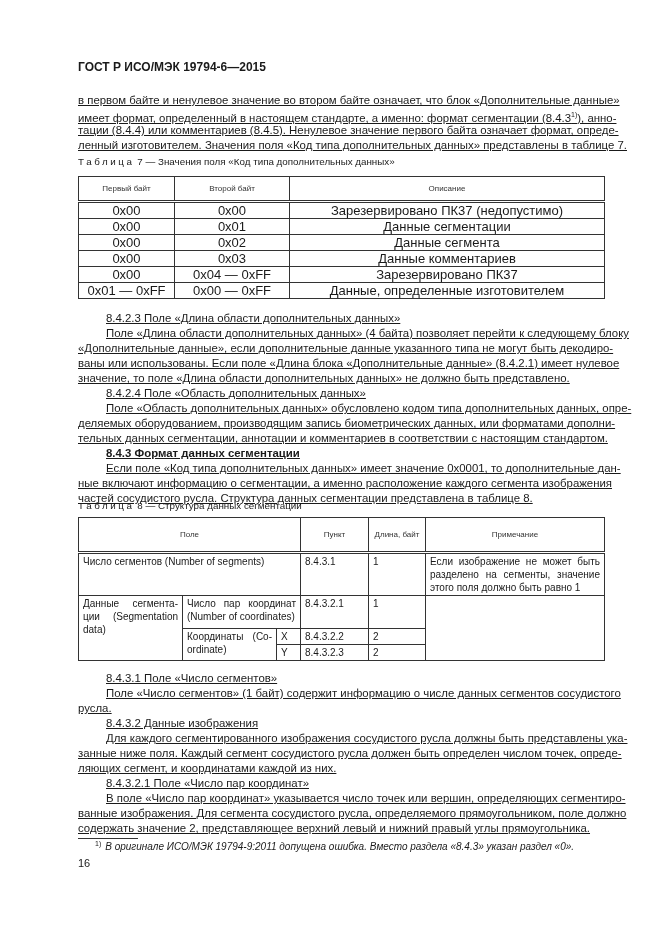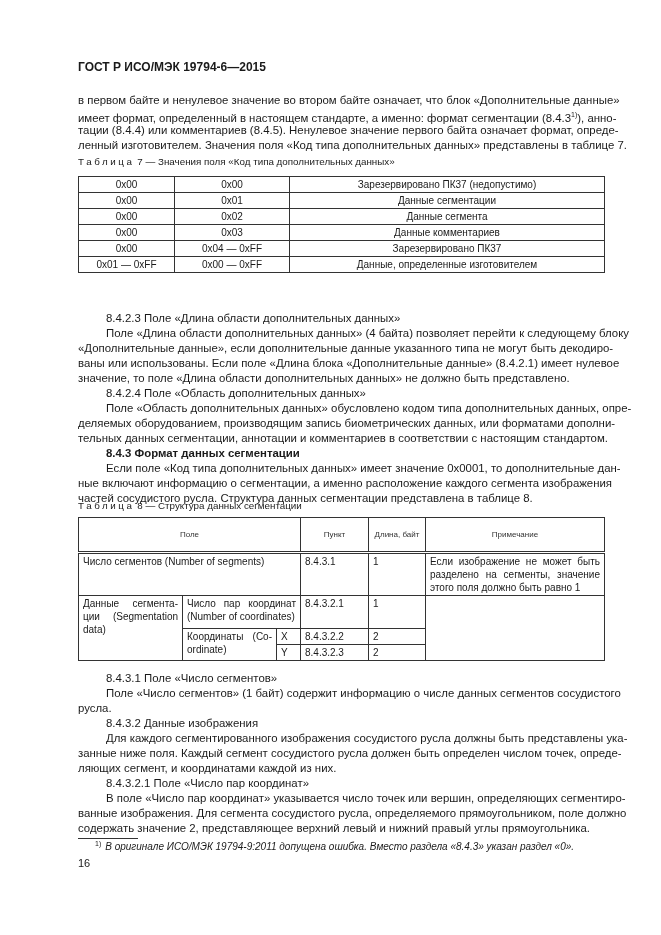--- a/index.html
+++ b/index.html
@@ -1,31 +1,31 @@
 <!DOCTYPE html>
 <html><head>
 <meta charset="utf-8">
 <style>
   html, body { margin:0; padding:0; background:#ffffff; }
   body { width:661px; height:935px; position:relative; overflow:hidden;
          font-family:"Liberation Sans", sans-serif; color:#1a1a1a; }
   .abs { position:absolute; }
   .hdr { left:78px; top:60px; font-size:12px; font-weight:bold; letter-spacing:0; }
-  .line { position:absolute; left:78px; width:526px; font-size:11.4px; line-height:14.7px; text-align:justify; text-align-last:justify; white-space:nowrap; }
+  .line { position:absolute; left:78px; width:526px; font-size:11.4px; line-height:14.7px; text-align:justify; text-align-last:justify; white-space:nowrap;text-decoration:underline; }
   .line.ind { left:106px; width:498px; }
   .line.last { text-align-last:left; }
   .cap { position:absolute; left:78px; font-size:9.8px; }
   .cap .sp { letter-spacing:2.6px; }
   table { position:absolute; border-collapse:collapse; font-size:10px; }
   td, th { border:1px solid #333; padding:0 4px; vertical-align:middle; font-weight:normal; }
   th { font-size:8px; color:#333; }
   .t1 { left:78px; top:176px; width:527px; }
   .t1 th { height:23px; }
   .t1 tr.h th { border-bottom:3px double #333; }
-  .t1 td { height:15px; font-size:10px; }
+  .t1 td { height:15px; font-size:13px; }
   .t1 td.c { text-align:center; }
   .t1 td.l { text-align:center; padding-left:4px; }
   .t2 { left:78px; top:518px; width:527px; }
   .t2 th { height:33px; text-align:center; }
   .t2 tr.h th { border-bottom:3px double #333; }
   .t2 td { vertical-align:top; font-size:10px; line-height:13px; padding-top:1px; padding-bottom:1px; }
   .t2 .just { text-align:justify; }
   .footnote-rule { position:absolute; left:78px; top:827px; width:60px; border-top:1px solid #333; }
   .fn { position:absolute; left:95px; top:830px; font-size:10px; font-style:italic; }
   .fn sup { font-size:7px; font-style:normal; margin-right:4px; }
@@ -46,20 +46,25 @@
 
 <div class="cap" style="top:156px"><span class="sp">Таблица</span><span> 7 — Значения поля «Код типа дополнительных данных»</span></div>
 
 <table class="t1">
   <colgroup>
       <col style="width:96px">
       <col style="width:115px">
       <col>
     </colgroup>
   <tbody>
+      <tr class="h">
+    <th>Первый байт</th>
+    <th>Второй байт</th>
+    <th>Описание</th>
+  </tr>
   <tr>
     <td class="c">0x00</td>
     <td class="c">0x00</td>
     <td class="l">Зарезервировано ПК37 (недопустимо)</td>
   </tr>
   <tr>
     <td class="c">0x00</td>
     <td class="c">0x01</td>
     <td class="l">Данные сегментации</td>
   </tr>

